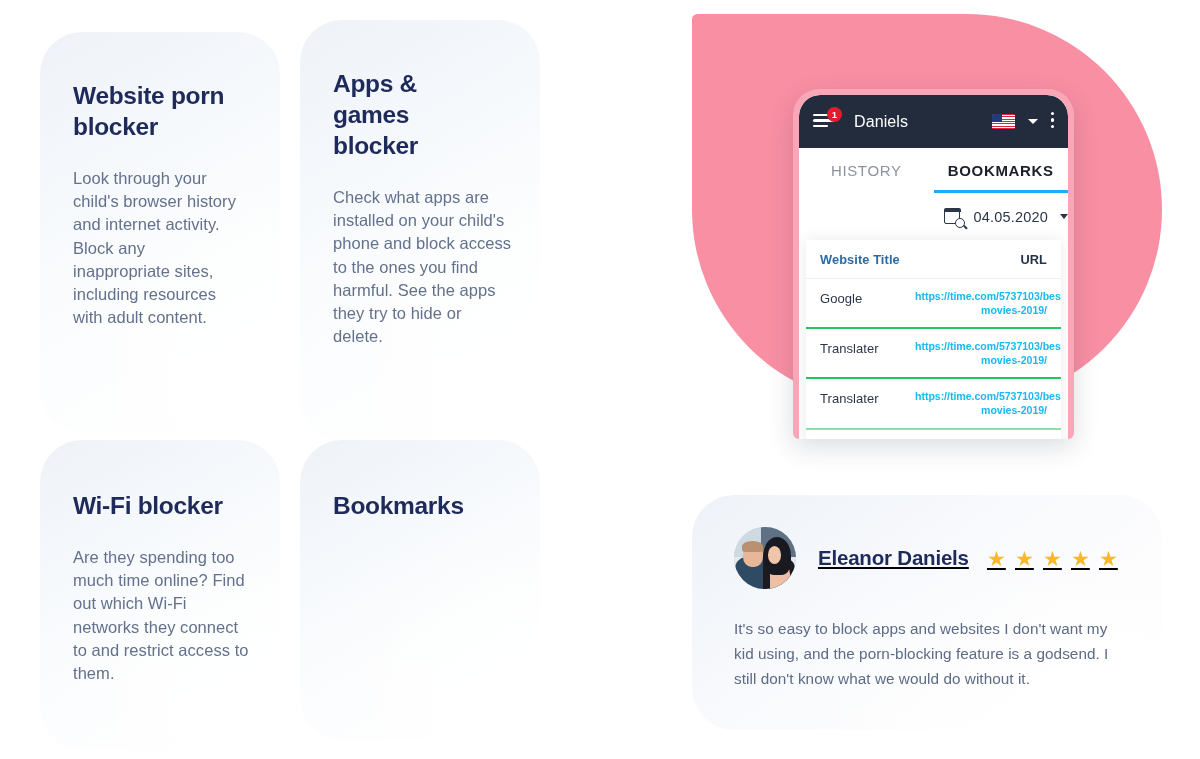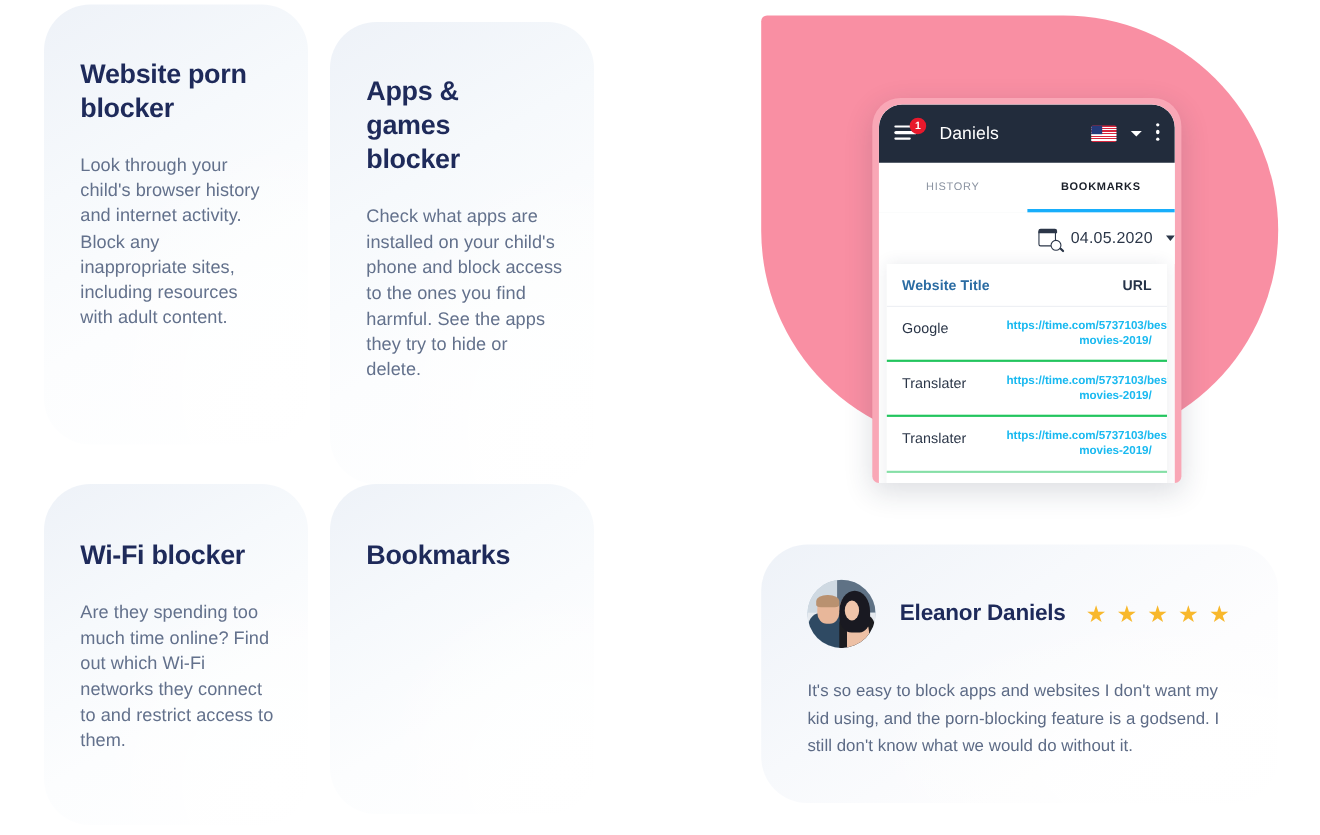--- a/index.html
+++ b/index.html
@@ -28,21 +28,21 @@
   }
   .feature-card::after {
     content: "";
     position: absolute;
     inset: 0;
     border-radius: 42px;
     background: radial-gradient(120% 95% at 88% 88%, rgba(255,255,255,0.96) 0%, rgba(255,255,255,0.0) 62%);
     pointer-events: none;
   }
 
-  .card-a { left: 40px;  top: 4px;  width: 240px; height: 400px; }
+  .card-a { left: 40px;  top: 32px;  width: 240px; height: 400px; }
   .card-b { left: 300px; top: 20px;  width: 240px; height: 420px; }
   .card-c { left: 40px;  top: 440px; width: 240px; height: 310px; }
   .card-d { left: 300px; top: 440px; width: 240px; height: 300px; }
 
   .card-title {
     position: relative;
     z-index: 2;
     font-size: 24.5px;
     line-height: 31px;
     font-weight: bold;
@@ -193,21 +193,21 @@
     display: flex;
     height: 45px;
     background: #ffffff;
     box-shadow: 0 1px 0 #eceef2;
   }
   .tab {
     flex: 1;
     display: flex;
     align-items: center;
     justify-content: center;
-    font-size: 10px;
+    font-size: 15px;
     letter-spacing: 0.65px;
     color: #8b93a1;
     position: relative;
   }
   .tab.active { color: #1a1f29; font-weight: bold; }
   .tab.active::after {
     content: "";
     position: absolute;
     left: 0; right: 0; bottom: 0;
     height: 2.6px;
@@ -336,20 +336,21 @@
     border-radius: 42px;
     background: radial-gradient(110% 100% at 85% 85%, rgba(255,255,255,0.95) 0%, rgba(255,255,255,0) 60%);
     pointer-events: none;
   }
   .t-header {
     position: relative;
     z-index: 2;
     display: flex;
     align-items: center;
     padding: 32px 0 0 42px;
+    text-decoration: underline;
   }
   .avatar {
     width: 62px; height: 62px;
     border-radius: 50%;
     overflow: hidden;
     position: relative;
     flex: 0 0 auto;
     background: #b9c8d6;
   }
   .avatar .bg-left   { position:absolute; left:0; top:0; width:46%; height:55%; background:#cfd9e2; }

